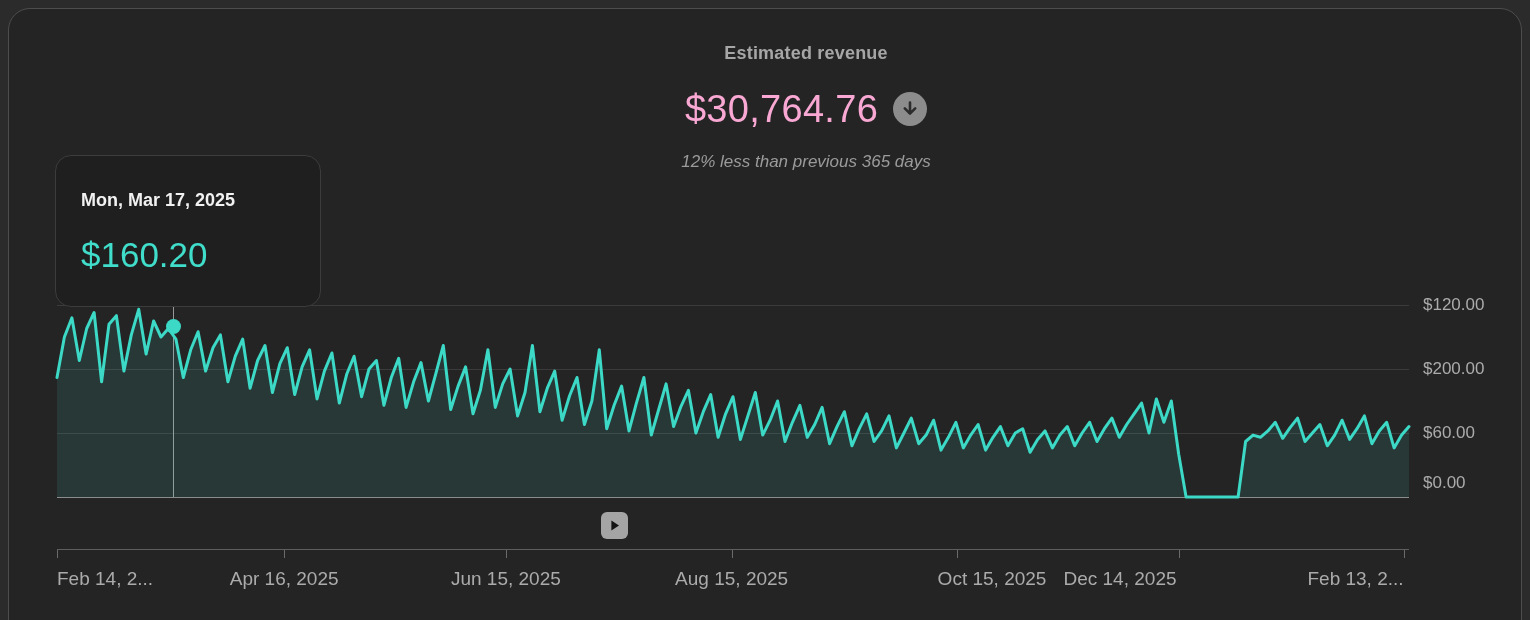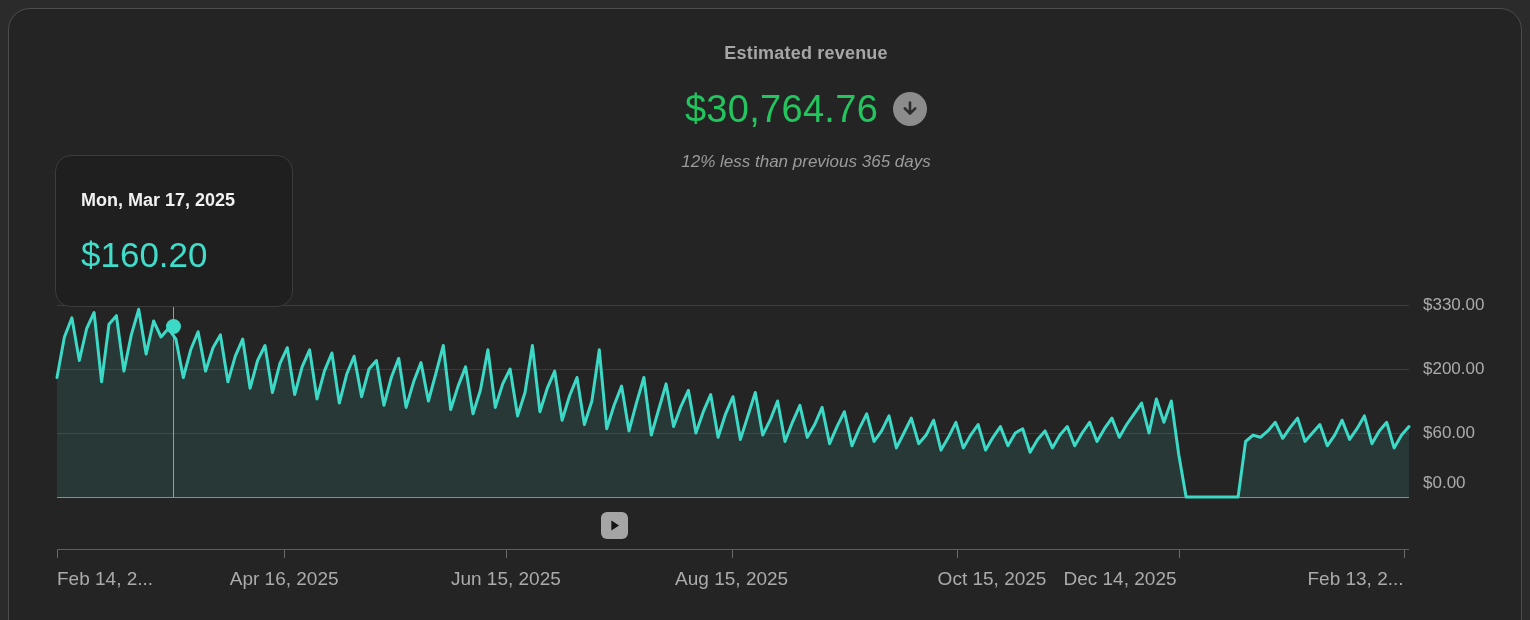--- a/index.html
+++ b/index.html
@@ -15,32 +15,32 @@
   
   .header{position:absolute;left:64px;top:0;width:1466px;text-align:center;}
   .metric-title{
     position:absolute;left:0;width:100%;top:34px;
     font-size:18px;font-weight:700;color:#a6a6a6;letter-spacing:.2px;
   }
   .value-row{
     position:absolute;left:0;width:100%;top:76px;height:48px;
     display:flex;align-items:center;justify-content:center;gap:15px;
   }
-  .metric-value{font-size:38px;font-weight:400;color:#22c55e;letter-spacing:.3px;text-align:right;}
+  .metric-value{font-size:38px;font-weight:400;color:#f9a8d4;letter-spacing:.3px;text-align:right;}
   .download-btn{
     width:34px;height:34px;border-radius:50%;background:#8c8c8c;
     display:flex;align-items:center;justify-content:center;cursor:pointer;flex:0 0 auto;
   }
   .comparison{
     position:absolute;left:0;width:100%;top:143px;
     font-size:17px;font-style:italic;color:#9b9b9b;
   }
   
   .tooltip{
-    position:absolute;left:46px;top:146px;width:238px;height:152px;
+    position:absolute;left:46px;top:146px;width:266px;height:152px;
     background:#1f1f1f;border:1px solid #3c3c3c;border-radius:16px;
     padding:34px 25px 0 25px;z-index:6;
   }
   .tt-date{font-size:18px;font-weight:700;color:#f1f1f1;}
   .tt-value{margin-top:24px;font-size:35px;font-weight:400;}
   
   .plot{position:absolute;left:48px;top:296px;width:1352px;height:192px;}
   .gridline{position:absolute;left:0;width:100%;height:1px;background:#3b3b3b;z-index:1;}
   .gridline.bright{background:#8c8c8c;}
   #chart-svg{position:absolute;left:0;top:0;width:1352px;height:192px;z-index:3;overflow:visible;}
@@ -91,21 +91,21 @@
         </div>
       <div id="hover-line" style="left: 116.272px; top: 2px; height: 190px;"></div>
       <svg id="chart-svg" viewBox="0 0 1352 192" preserveAspectRatio="none">
         <polygon id="area-poly" points="0.0,72.5 7.4,32.0 14.9,12.8 22.3,55.5 29.7,23.5 37.1,7.5 44.6,76.8 52.0,19.2 59.4,10.7 66.9,66.1 74.3,29.9 81.7,4.3 89.1,49.1 96.6,16.0 104.0,32.0 111.4,23.5 118.9,34.1 126.3,72.5 133.7,44.8 141.1,26.7 148.6,66.1 156.0,42.7 163.4,29.9 170.9,76.8 178.3,51.2 185.7,34.1 193.1,83.2 200.6,55.5 208.0,40.5 215.4,87.5 222.9,58.7 230.3,42.7 237.7,89.6 245.1,61.9 252.6,44.8 260.0,93.9 267.4,66.1 274.9,48.0 282.3,98.1 289.7,69.3 297.1,51.2 304.6,91.7 312.0,64.0 319.4,55.5 326.9,100.3 334.3,72.5 341.7,53.3 349.1,102.4 356.6,76.8 364.0,57.6 371.4,96.0 378.9,68.3 386.3,40.5 393.7,104.5 401.1,81.1 408.6,61.9 416.0,108.8 423.4,85.3 430.9,44.8 438.3,102.4 445.7,78.9 453.1,64.0 460.6,110.9 468.0,87.5 475.4,40.5 482.9,106.7 490.3,83.2 497.7,66.1 505.1,115.2 512.6,90.7 520.0,72.5 527.4,119.5 534.9,96.0 542.3,44.8 549.7,123.7 557.1,100.3 564.6,81.1 572.0,125.9 579.4,98.1 586.9,72.5 594.3,130.1 601.7,104.5 609.1,78.9 616.6,121.6 624.0,101.3 631.4,85.3 638.9,128.0 646.3,106.7 653.7,89.6 661.1,132.3 668.6,108.8 676.0,91.7 683.4,134.4 690.9,110.9 698.3,87.5 705.7,130.1 713.1,115.2 720.6,96.0 728.0,136.5 735.4,117.3 742.9,100.3 750.3,132.3 757.7,119.5 765.1,102.4 772.6,138.7 780.0,121.6 787.4,106.7 794.9,140.8 802.3,123.7 809.7,108.8 817.1,136.5 824.6,125.9 832.0,110.9 839.4,142.9 846.9,128.0 854.3,113.1 861.7,138.7 869.1,130.1 876.6,115.2 884.0,145.1 891.4,132.3 898.9,117.3 906.3,142.9 913.7,130.1 921.1,119.5 928.6,145.1 936.0,132.3 943.4,121.6 950.9,140.8 958.3,128.0 965.7,123.7 973.1,147.2 980.6,134.4 988.0,125.9 995.4,142.9 1002.9,130.1 1010.3,121.6 1017.7,140.8 1025.1,128.0 1032.6,117.3 1040.0,136.5 1047.4,123.7 1054.9,113.1 1062.3,132.3 1069.7,119.5 1077.1,108.8 1084.6,98.1 1092.0,128.0 1099.4,93.9 1106.9,117.3 1114.3,96.0 1121.7,149.3 1129.1,192.0 1136.6,192.0 1144.0,192.0 1151.4,192.0 1158.9,192.0 1166.3,192.0 1173.7,192.0 1181.1,192.0 1188.6,136.5 1196.0,130.1 1203.4,132.3 1210.9,125.9 1218.3,117.3 1225.7,133.3 1233.1,122.7 1240.6,113.1 1248.0,136.5 1255.4,128.0 1262.9,119.5 1270.3,140.8 1277.7,130.1 1285.1,115.2 1292.6,134.4 1300.0,123.7 1307.4,110.9 1314.9,138.7 1322.3,125.9 1329.7,117.3 1337.1,142.9 1344.6,130.1 1352.0,121.6 1352,192 0,192" fill="rgba(60,217,198,0.11)"></polygon>
         <polyline id="line-poly" points="0.0,72.5 7.4,32.0 14.9,12.8 22.3,55.5 29.7,23.5 37.1,7.5 44.6,76.8 52.0,19.2 59.4,10.7 66.9,66.1 74.3,29.9 81.7,4.3 89.1,49.1 96.6,16.0 104.0,32.0 111.4,23.5 118.9,34.1 126.3,72.5 133.7,44.8 141.1,26.7 148.6,66.1 156.0,42.7 163.4,29.9 170.9,76.8 178.3,51.2 185.7,34.1 193.1,83.2 200.6,55.5 208.0,40.5 215.4,87.5 222.9,58.7 230.3,42.7 237.7,89.6 245.1,61.9 252.6,44.8 260.0,93.9 267.4,66.1 274.9,48.0 282.3,98.1 289.7,69.3 297.1,51.2 304.6,91.7 312.0,64.0 319.4,55.5 326.9,100.3 334.3,72.5 341.7,53.3 349.1,102.4 356.6,76.8 364.0,57.6 371.4,96.0 378.9,68.3 386.3,40.5 393.7,104.5 401.1,81.1 408.6,61.9 416.0,108.8 423.4,85.3 430.9,44.8 438.3,102.4 445.7,78.9 453.1,64.0 460.6,110.9 468.0,87.5 475.4,40.5 482.9,106.7 490.3,83.2 497.7,66.1 505.1,115.2 512.6,90.7 520.0,72.5 527.4,119.5 534.9,96.0 542.3,44.8 549.7,123.7 557.1,100.3 564.6,81.1 572.0,125.9 579.4,98.1 586.9,72.5 594.3,130.1 601.7,104.5 609.1,78.9 616.6,121.6 624.0,101.3 631.4,85.3 638.9,128.0 646.3,106.7 653.7,89.6 661.1,132.3 668.6,108.8 676.0,91.7 683.4,134.4 690.9,110.9 698.3,87.5 705.7,130.1 713.1,115.2 720.6,96.0 728.0,136.5 735.4,117.3 742.9,100.3 750.3,132.3 757.7,119.5 765.1,102.4 772.6,138.7 780.0,121.6 787.4,106.7 794.9,140.8 802.3,123.7 809.7,108.8 817.1,136.5 824.6,125.9 832.0,110.9 839.4,142.9 846.9,128.0 854.3,113.1 861.7,138.7 869.1,130.1 876.6,115.2 884.0,145.1 891.4,132.3 898.9,117.3 906.3,142.9 913.7,130.1 921.1,119.5 928.6,145.1 936.0,132.3 943.4,121.6 950.9,140.8 958.3,128.0 965.7,123.7 973.1,147.2 980.6,134.4 988.0,125.9 995.4,142.9 1002.9,130.1 1010.3,121.6 1017.7,140.8 1025.1,128.0 1032.6,117.3 1040.0,136.5 1047.4,123.7 1054.9,113.1 1062.3,132.3 1069.7,119.5 1077.1,108.8 1084.6,98.1 1092.0,128.0 1099.4,93.9 1106.9,117.3 1114.3,96.0 1121.7,149.3 1129.1,192.0 1136.6,192.0 1144.0,192.0 1151.4,192.0 1158.9,192.0 1166.3,192.0 1173.7,192.0 1181.1,192.0 1188.6,136.5 1196.0,130.1 1203.4,132.3 1210.9,125.9 1218.3,117.3 1225.7,133.3 1233.1,122.7 1240.6,113.1 1248.0,136.5 1255.4,128.0 1262.9,119.5 1270.3,140.8 1277.7,130.1 1285.1,115.2 1292.6,134.4 1300.0,123.7 1307.4,110.9 1314.9,138.7 1322.3,125.9 1329.7,117.3 1337.1,142.9 1344.6,130.1 1352.0,121.6" fill="none" stroke="#3cd9c6" stroke-width="3" stroke-linejoin="round" stroke-linecap="round"></polyline>
       </svg>
       <div id="marker-dot" style="background: rgb(60, 217, 198); left: 108.772px; top: 13.62px;"></div>
     </div>
 
     <div id="ylabels">
-        <div class="ylabel" style="top: 285px;">$330.00</div>
+        <div class="ylabel" style="top: 285px;">$120.00</div>
         <div class="ylabel" style="top: 349px;">$200.00</div>
         <div class="ylabel" style="top: 413px;">$60.00</div>
         <div class="ylabel" style="top: 463px;">$0.00</div>
       </div>
 
     <div class="axis-line"></div>
     <div id="xticks">
         <div class="xtick" style="left: 48px;"></div>
         <div class="xtick" style="left: 275.136px;"></div>
         <div class="xtick" style="left: 496.864px;"></div>

